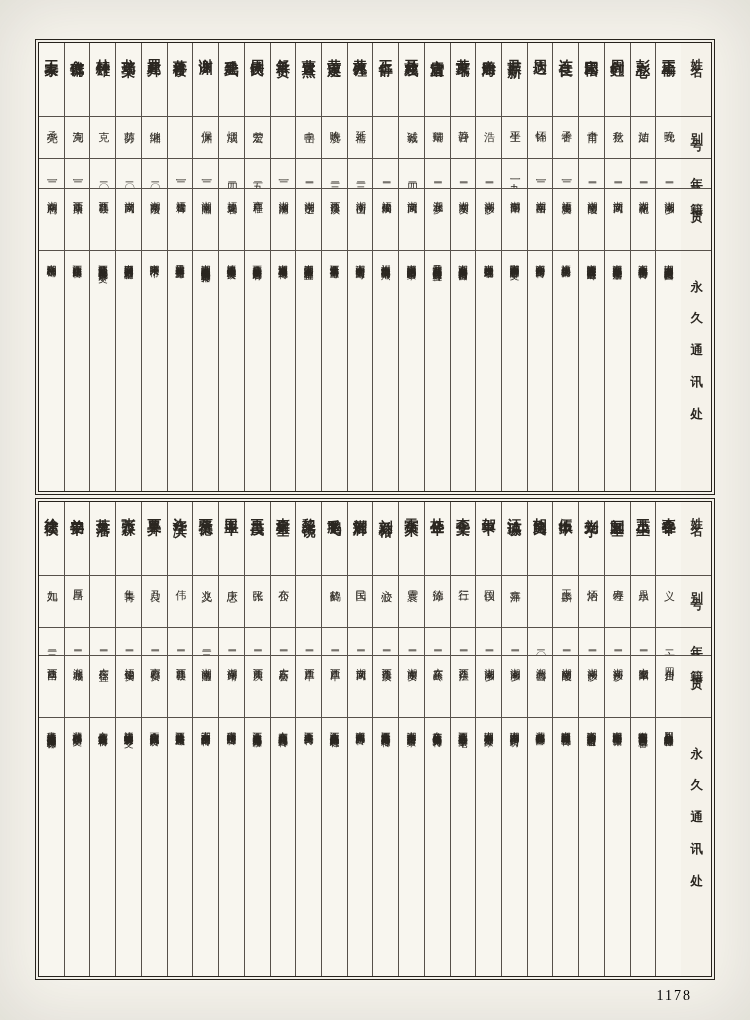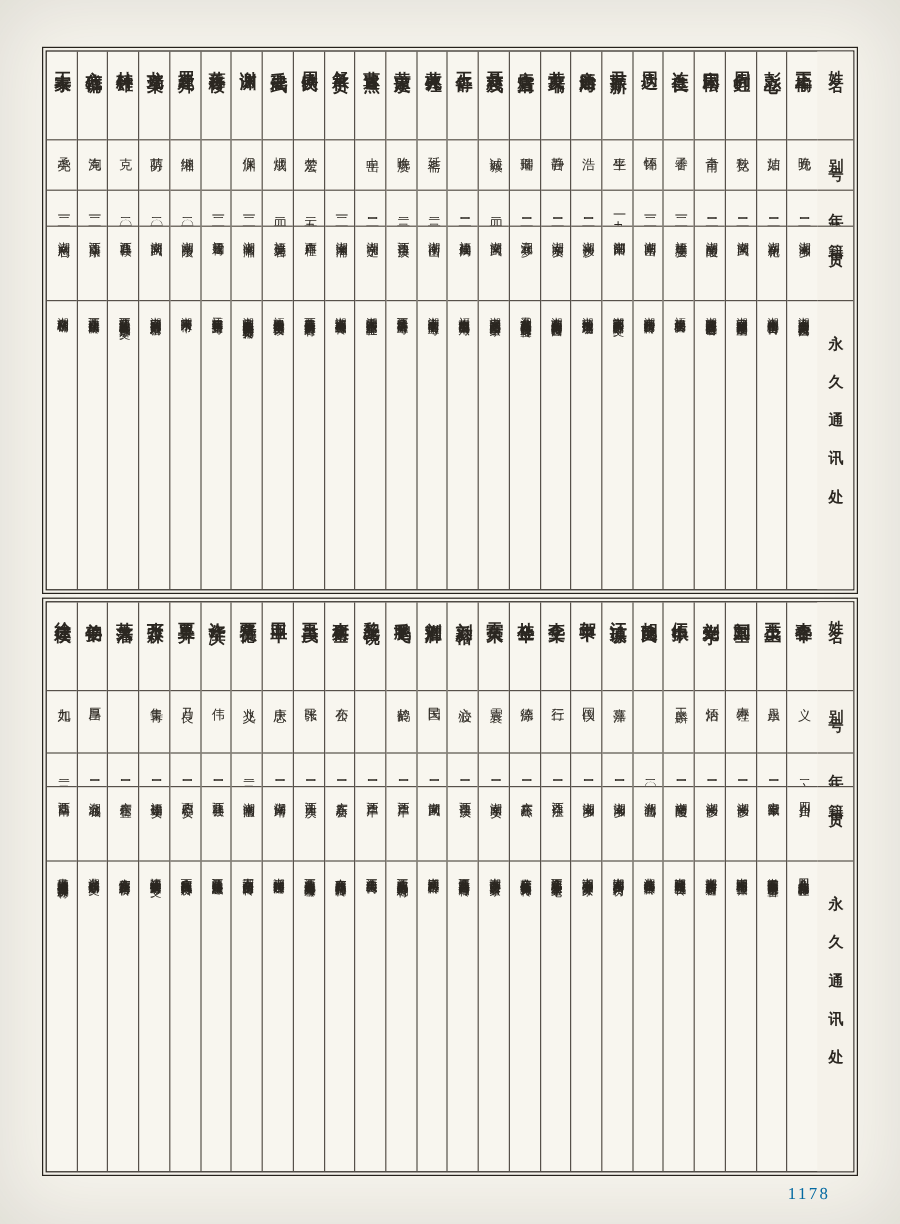--- a/index.html
+++ b/index.html
@@ -74,21 +74,21 @@
   .col.header .name .vtext,
   .col.header .alias .vtext,
   .col.header .age .vtext,
   .col.header .native .vtext { font-size: 12.5px; letter-spacing: 7px; }
   .col.header .address .vtext { font-size: 12.5px; letter-spacing: 32px; padding-top: 12px; }
   .page-number {
     position: absolute;
     right: 58px; top: 988px;
     font-size: 14px;
     letter-spacing: 2px;
-    color: #0369a1;
+    color: #000000;
   }
 </style>
 </head>
 <body>
 
 <div class="page">
   <div class="content">
 
     <div class="table t-top">
       <div class="col header">

